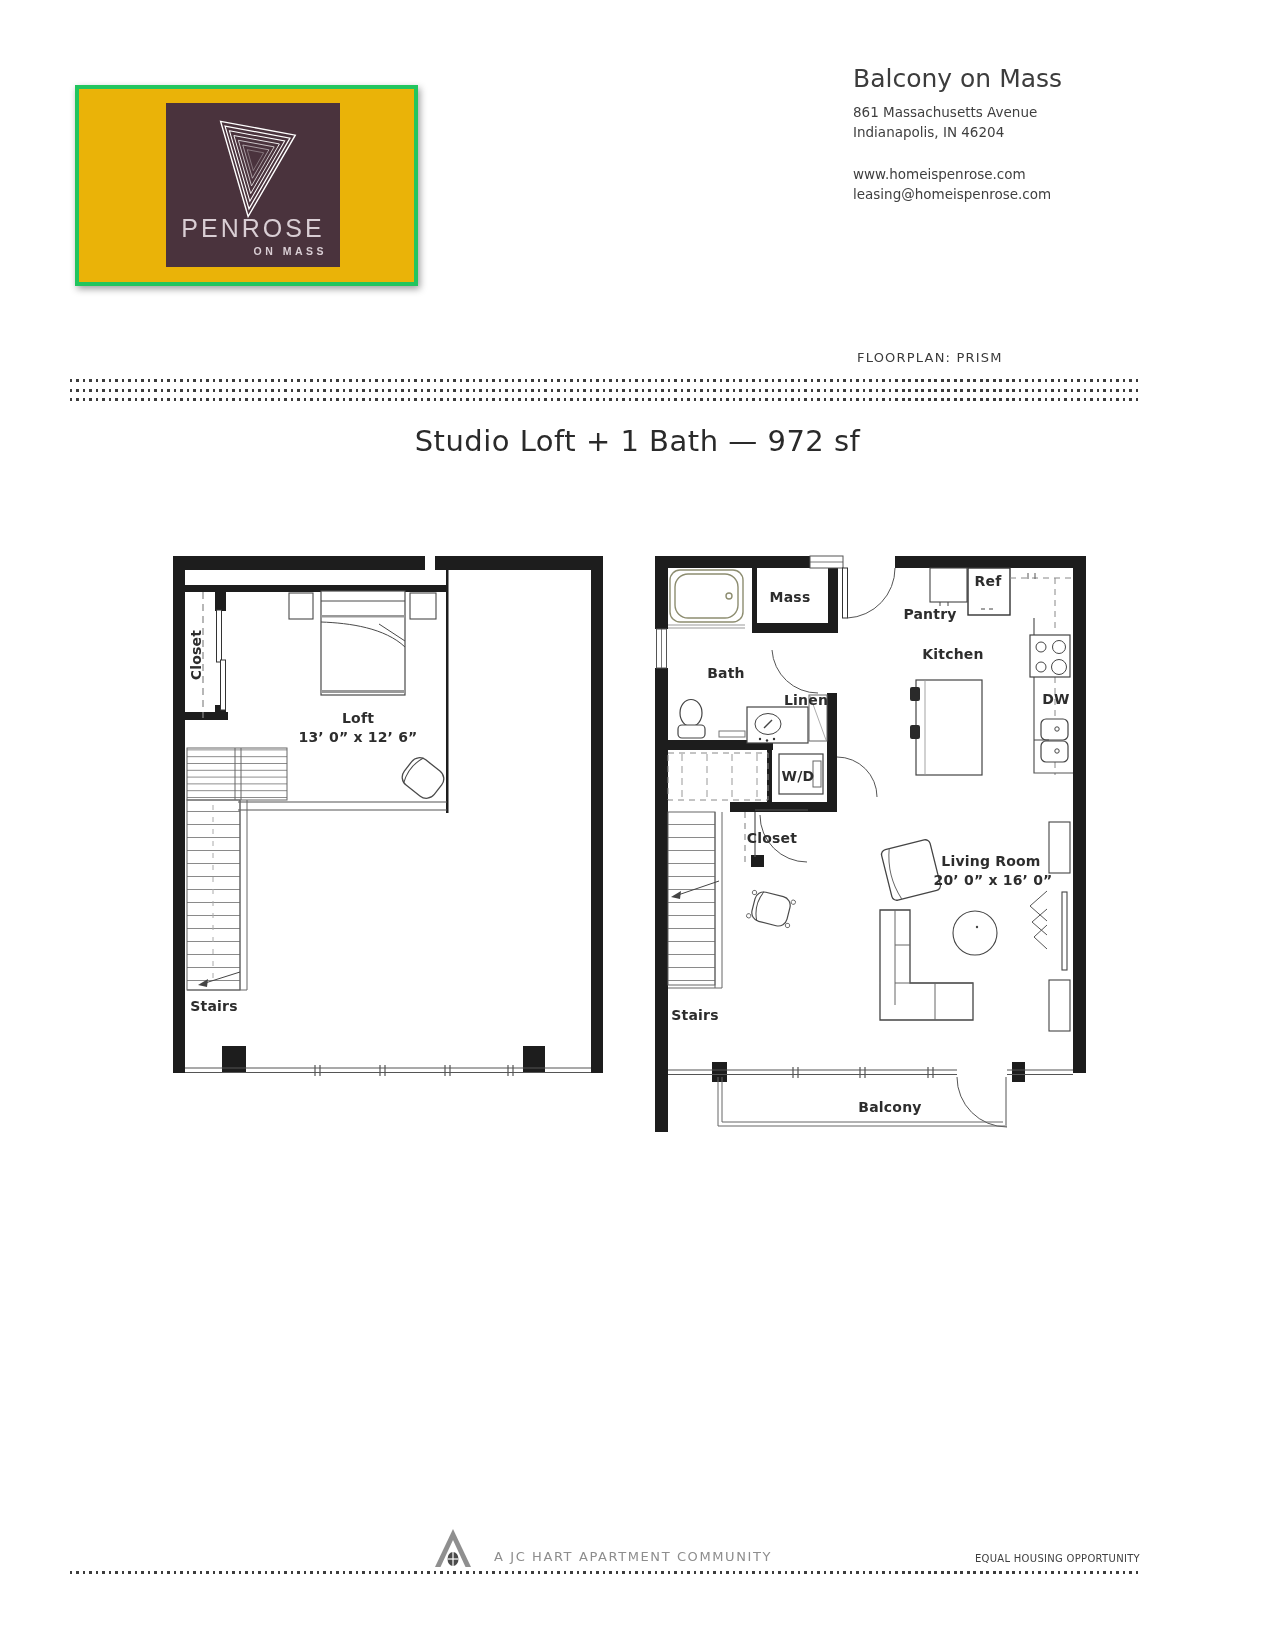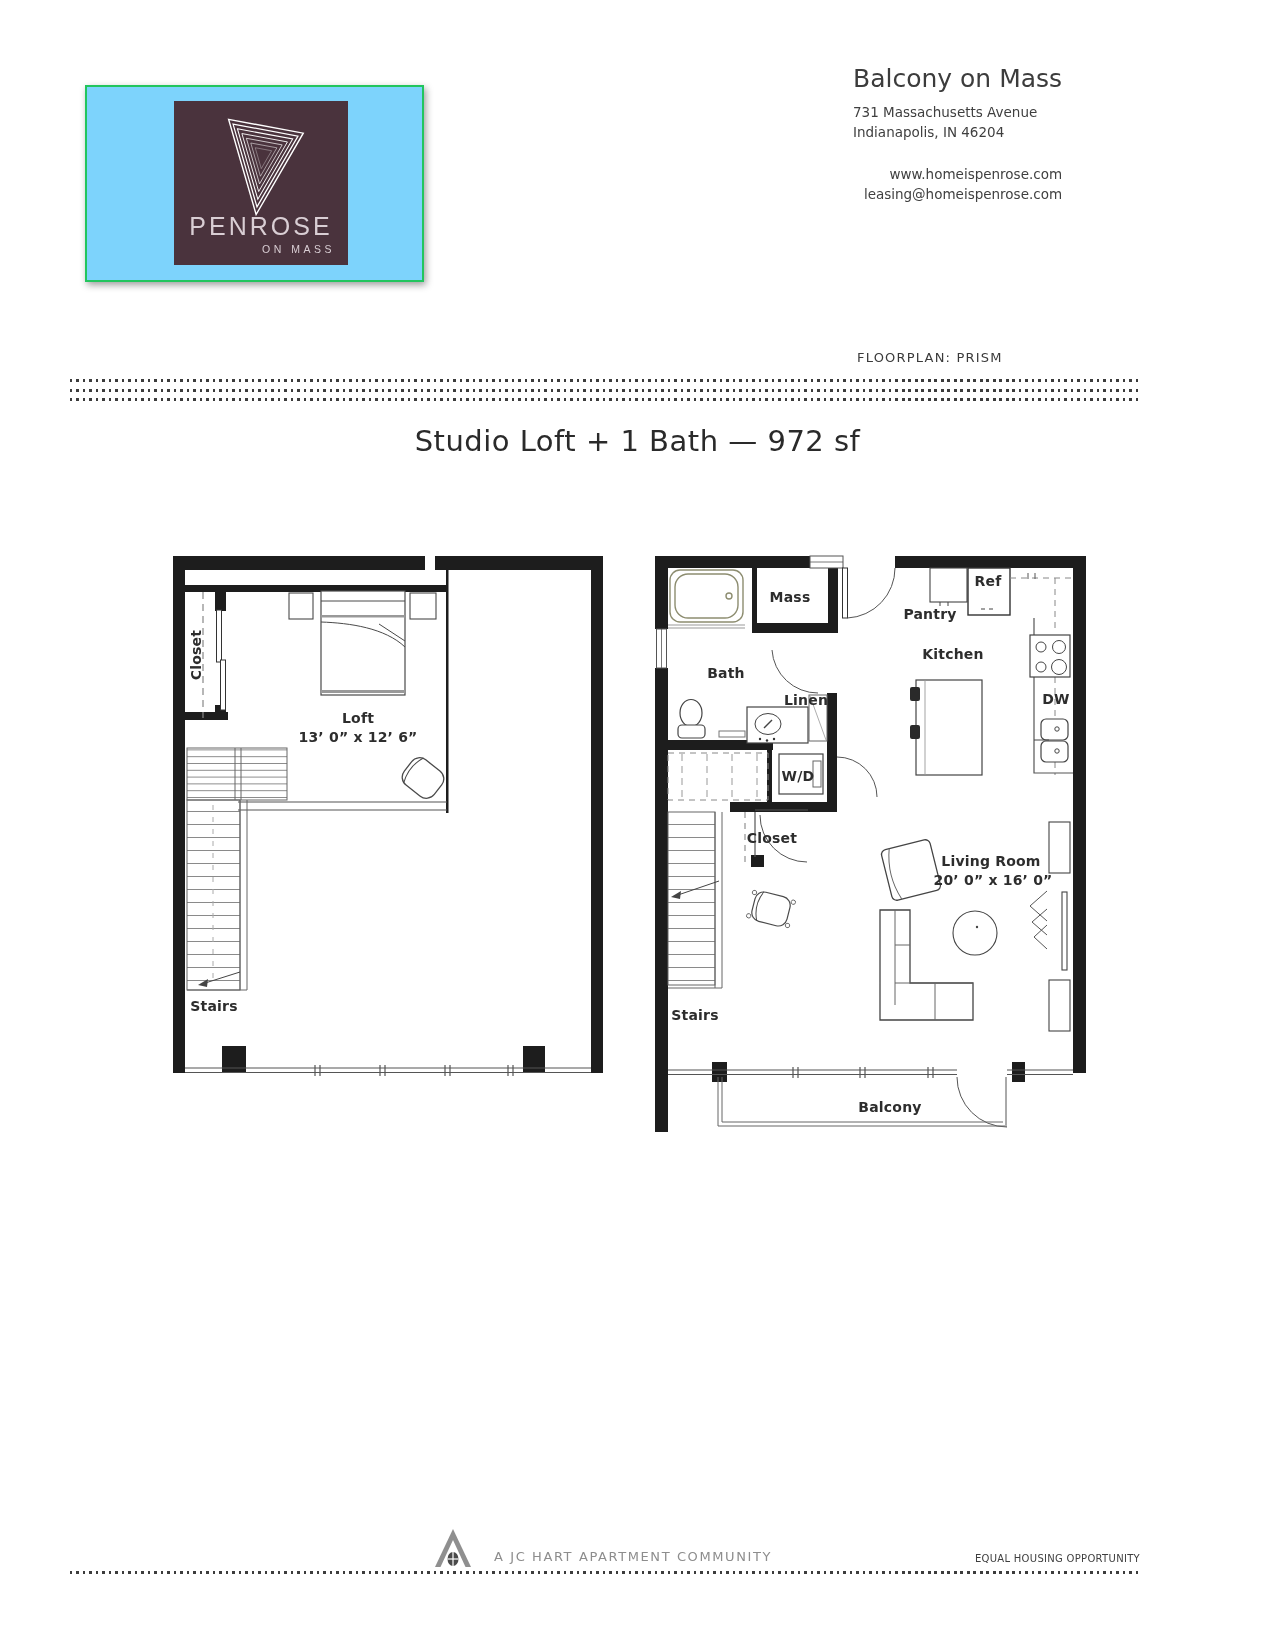--- a/index.html
+++ b/index.html
@@ -1,38 +1,38 @@
 <!DOCTYPE html>
 <html><head>
 <meta charset="utf-8">
 <style>
   html,body{margin:0;padding:0;background:#fff;}
   .page{position:relative;width:1275px;height:1650px;background:#ffffff;
         font-family:"DejaVu Sans",sans-serif;color:#333;overflow:hidden;}
 
   
-  .logo-card{position:absolute;left:85px;top:85px;width:335px;height:193px;
-             background:#7dd3fc;border:2px solid #22c55e;
+  .logo-card{position:absolute;left:75px;top:85px;width:335px;height:193px;
+             background:#eab308;border:4px solid #22c55e;
              box-shadow:2px 3px 7px rgba(0,0,0,.38);}
   .logo-square{position:absolute;left:87px;top:14px;width:174px;height:164px;
                background:#4a333d;}
   .logo-brand{position:absolute;bottom:24px;left:0;width:100%;text-align:center;
               font-family:"Liberation Sans",sans-serif;font-weight:300;
               font-size:25px;letter-spacing:3px;color:#d9ced4;}
   .logo-sub{position:absolute;bottom:10px;right:13px;
-            font-family:"Liberation Sans",sans-serif;font-weight:400;
+            font-family:"Liberation Sans",sans-serif;font-weight:700;
             font-size:10.5px;letter-spacing:3.5px;color:#d9ced4;}
   .penrose-tri{position:absolute;left:0;top:0;}
 
   
   .contact{position:absolute;left:853px;top:64px;}
   .contact-name{font-size:25px;color:#3c3c3c;margin-bottom:9px;}
   .contact-addr{font-size:13.5px;color:#3f3f3f;line-height:20px;}
   .contact-gap{height:22px;}
-  .contact-web{font-size:13.5px;color:#3f3f3f;line-height:20px;text-align:right;}
+  .contact-web{font-size:13.5px;color:#3f3f3f;line-height:20px;}
 
   .fp-label{position:absolute;left:857px;top:350px;font-size:13px;
             letter-spacing:1.2px;color:#3a3a3a;text-align:right;}
 
   
   .dots-triple{position:absolute;left:70px;top:379px;width:1072px;}
   .dotrow{height:3px;margin-bottom:6.5px;
           background-image:repeating-linear-gradient(90deg,#3c3c3c 0 2.5px,transparent 2.5px 6.5px);}
   .dots-single{position:absolute;left:70px;top:1571px;width:1072px;height:3px;
           background-image:repeating-linear-gradient(90deg,#3c3c3c 0 2.5px,transparent 2.5px 6.5px);}
@@ -80,21 +80,21 @@
           <use href="#ptri" transform="translate(69.19 42.67) scale(0.22)"></use>
         </g>
       </svg>
       <div class="logo-brand">PENROSE</div>
       <div class="logo-sub">ON MASS</div>
     </div>
   </div>
 
   <div class="contact">
     <div class="contact-name">Balcony on Mass</div>
-    <div class="contact-addr">731 Massachusetts Avenue</div>
+    <div class="contact-addr">861 Massachusetts Avenue</div>
     <div class="contact-addr">Indianapolis, IN 46204</div>
     <div class="contact-gap"></div>
     <div class="contact-web">www.homeispenrose.com</div>
     <div class="contact-web">leasing@homeispenrose.com</div>
   </div>
 
   <div class="fp-label">FLOORPLAN: PRISM</div>
 
   <div class="dots-triple">
     <div class="dotrow"></div>

